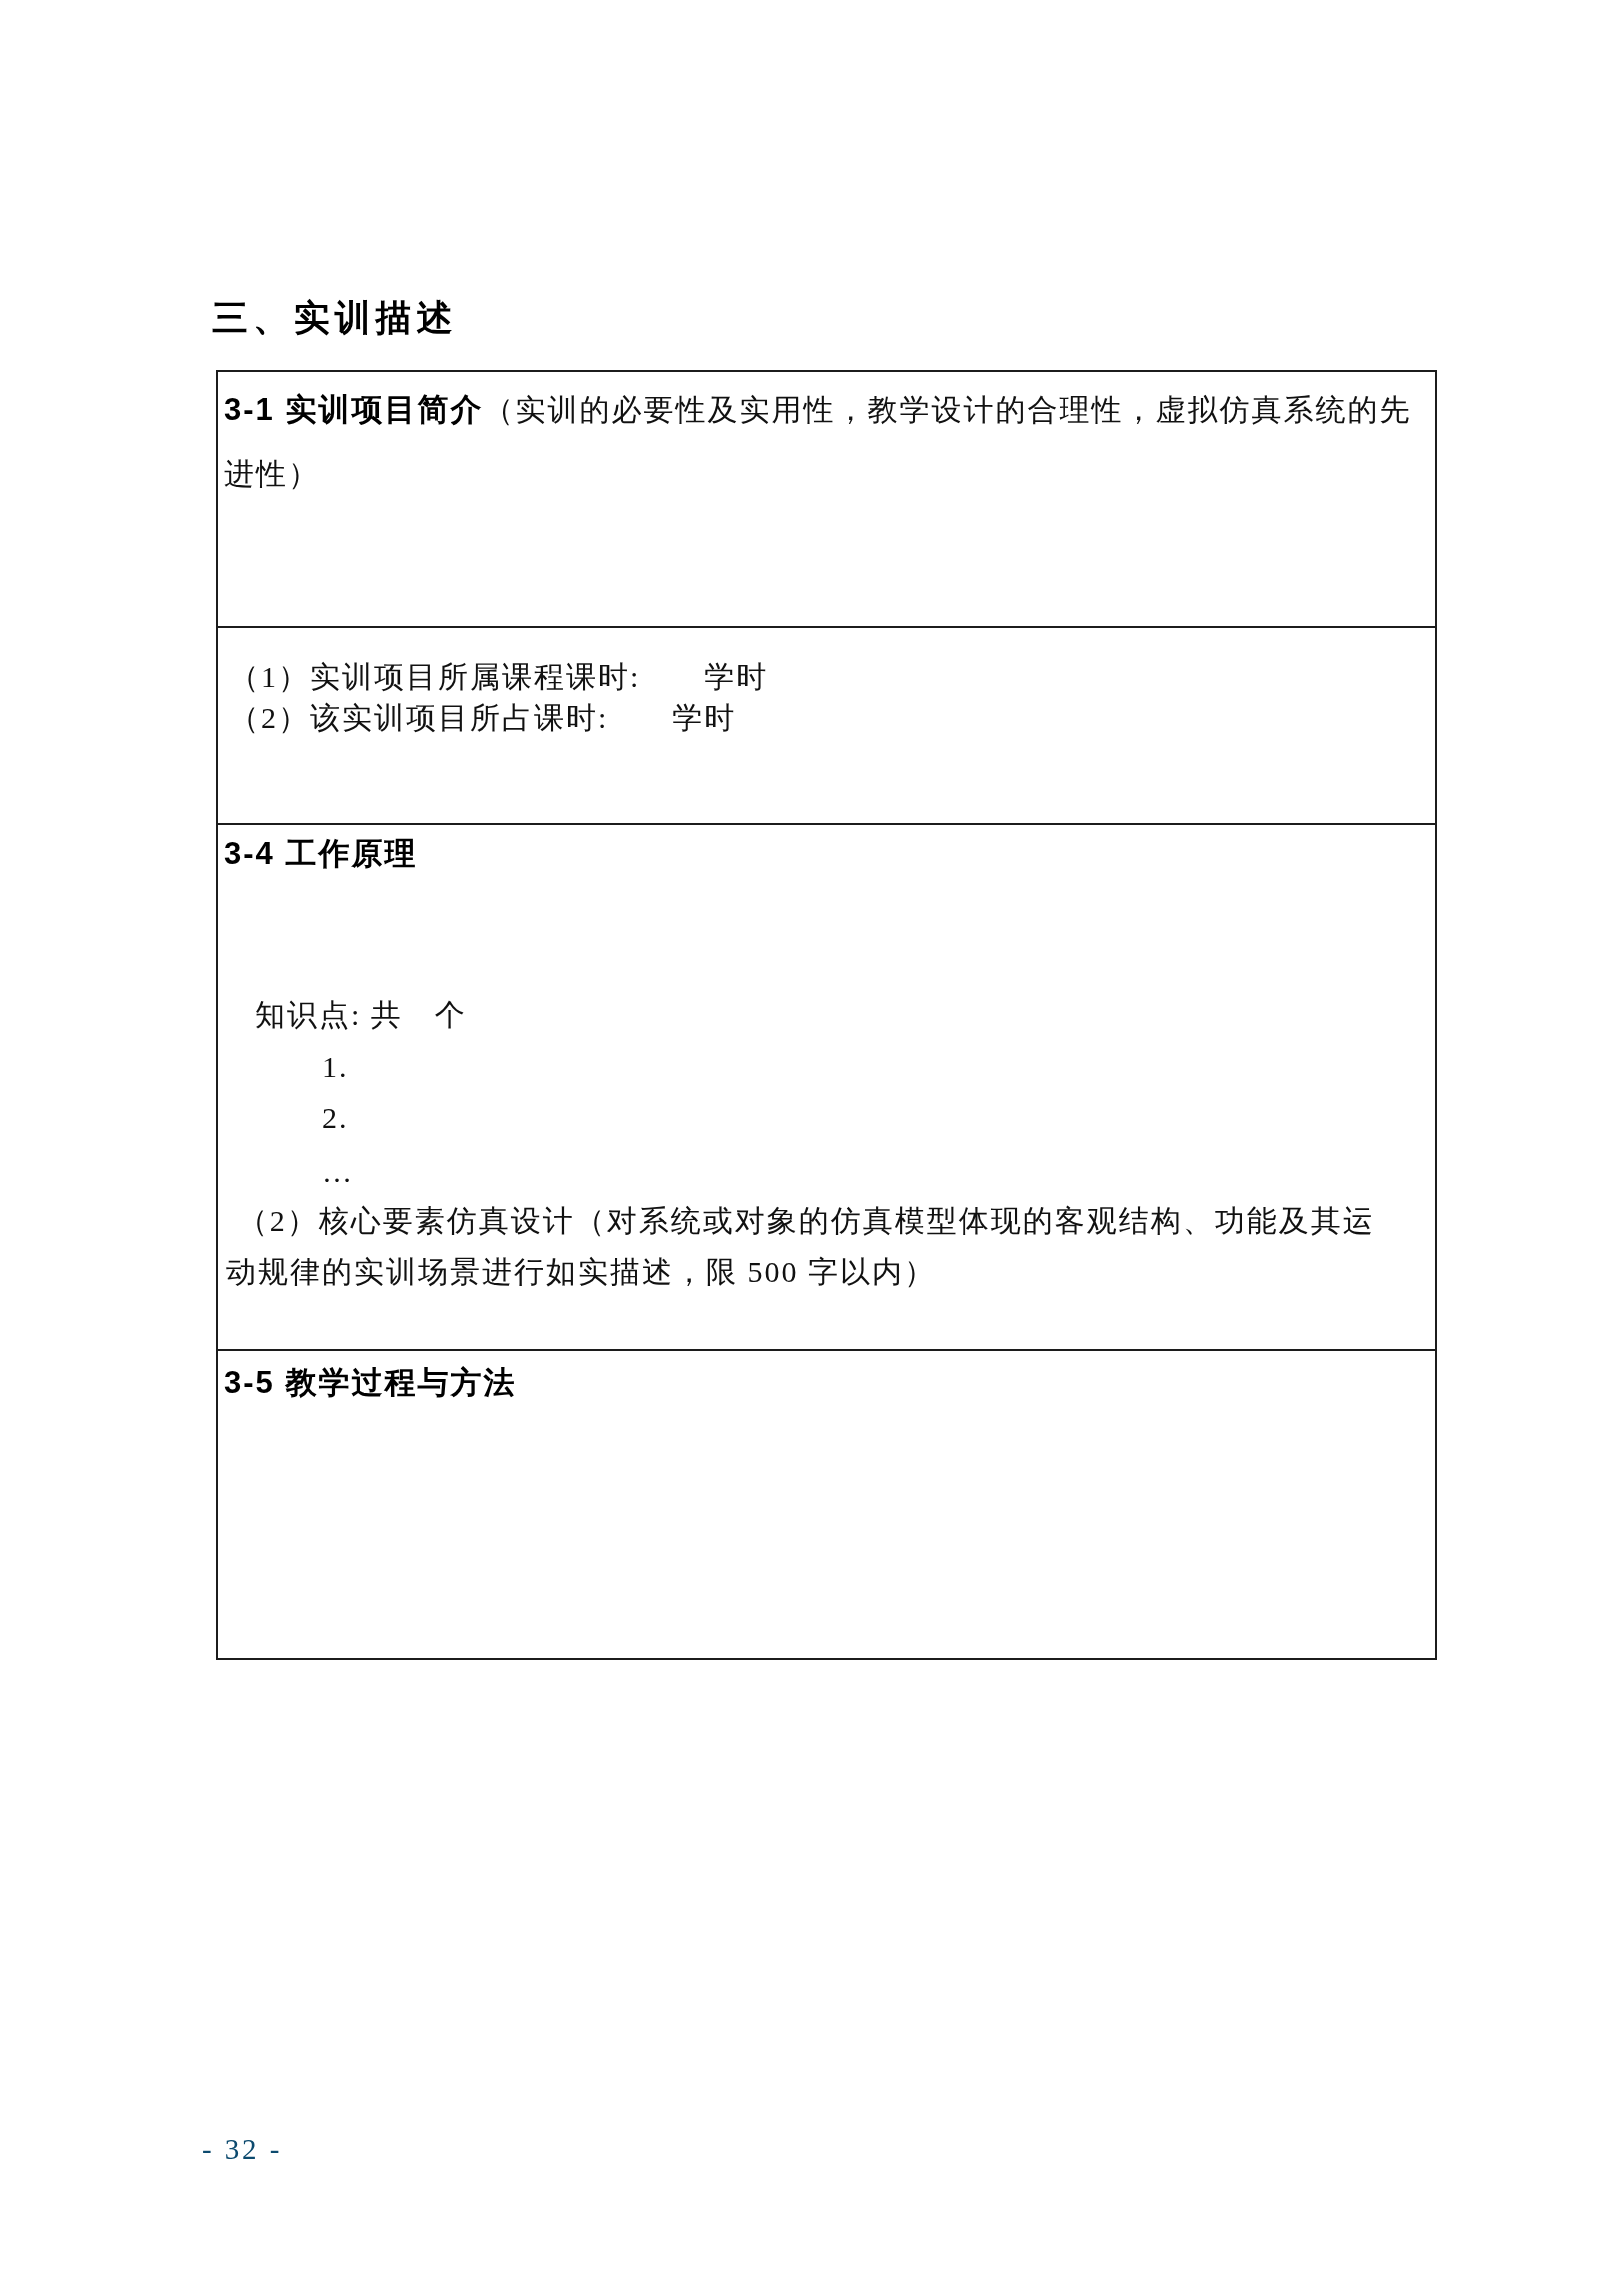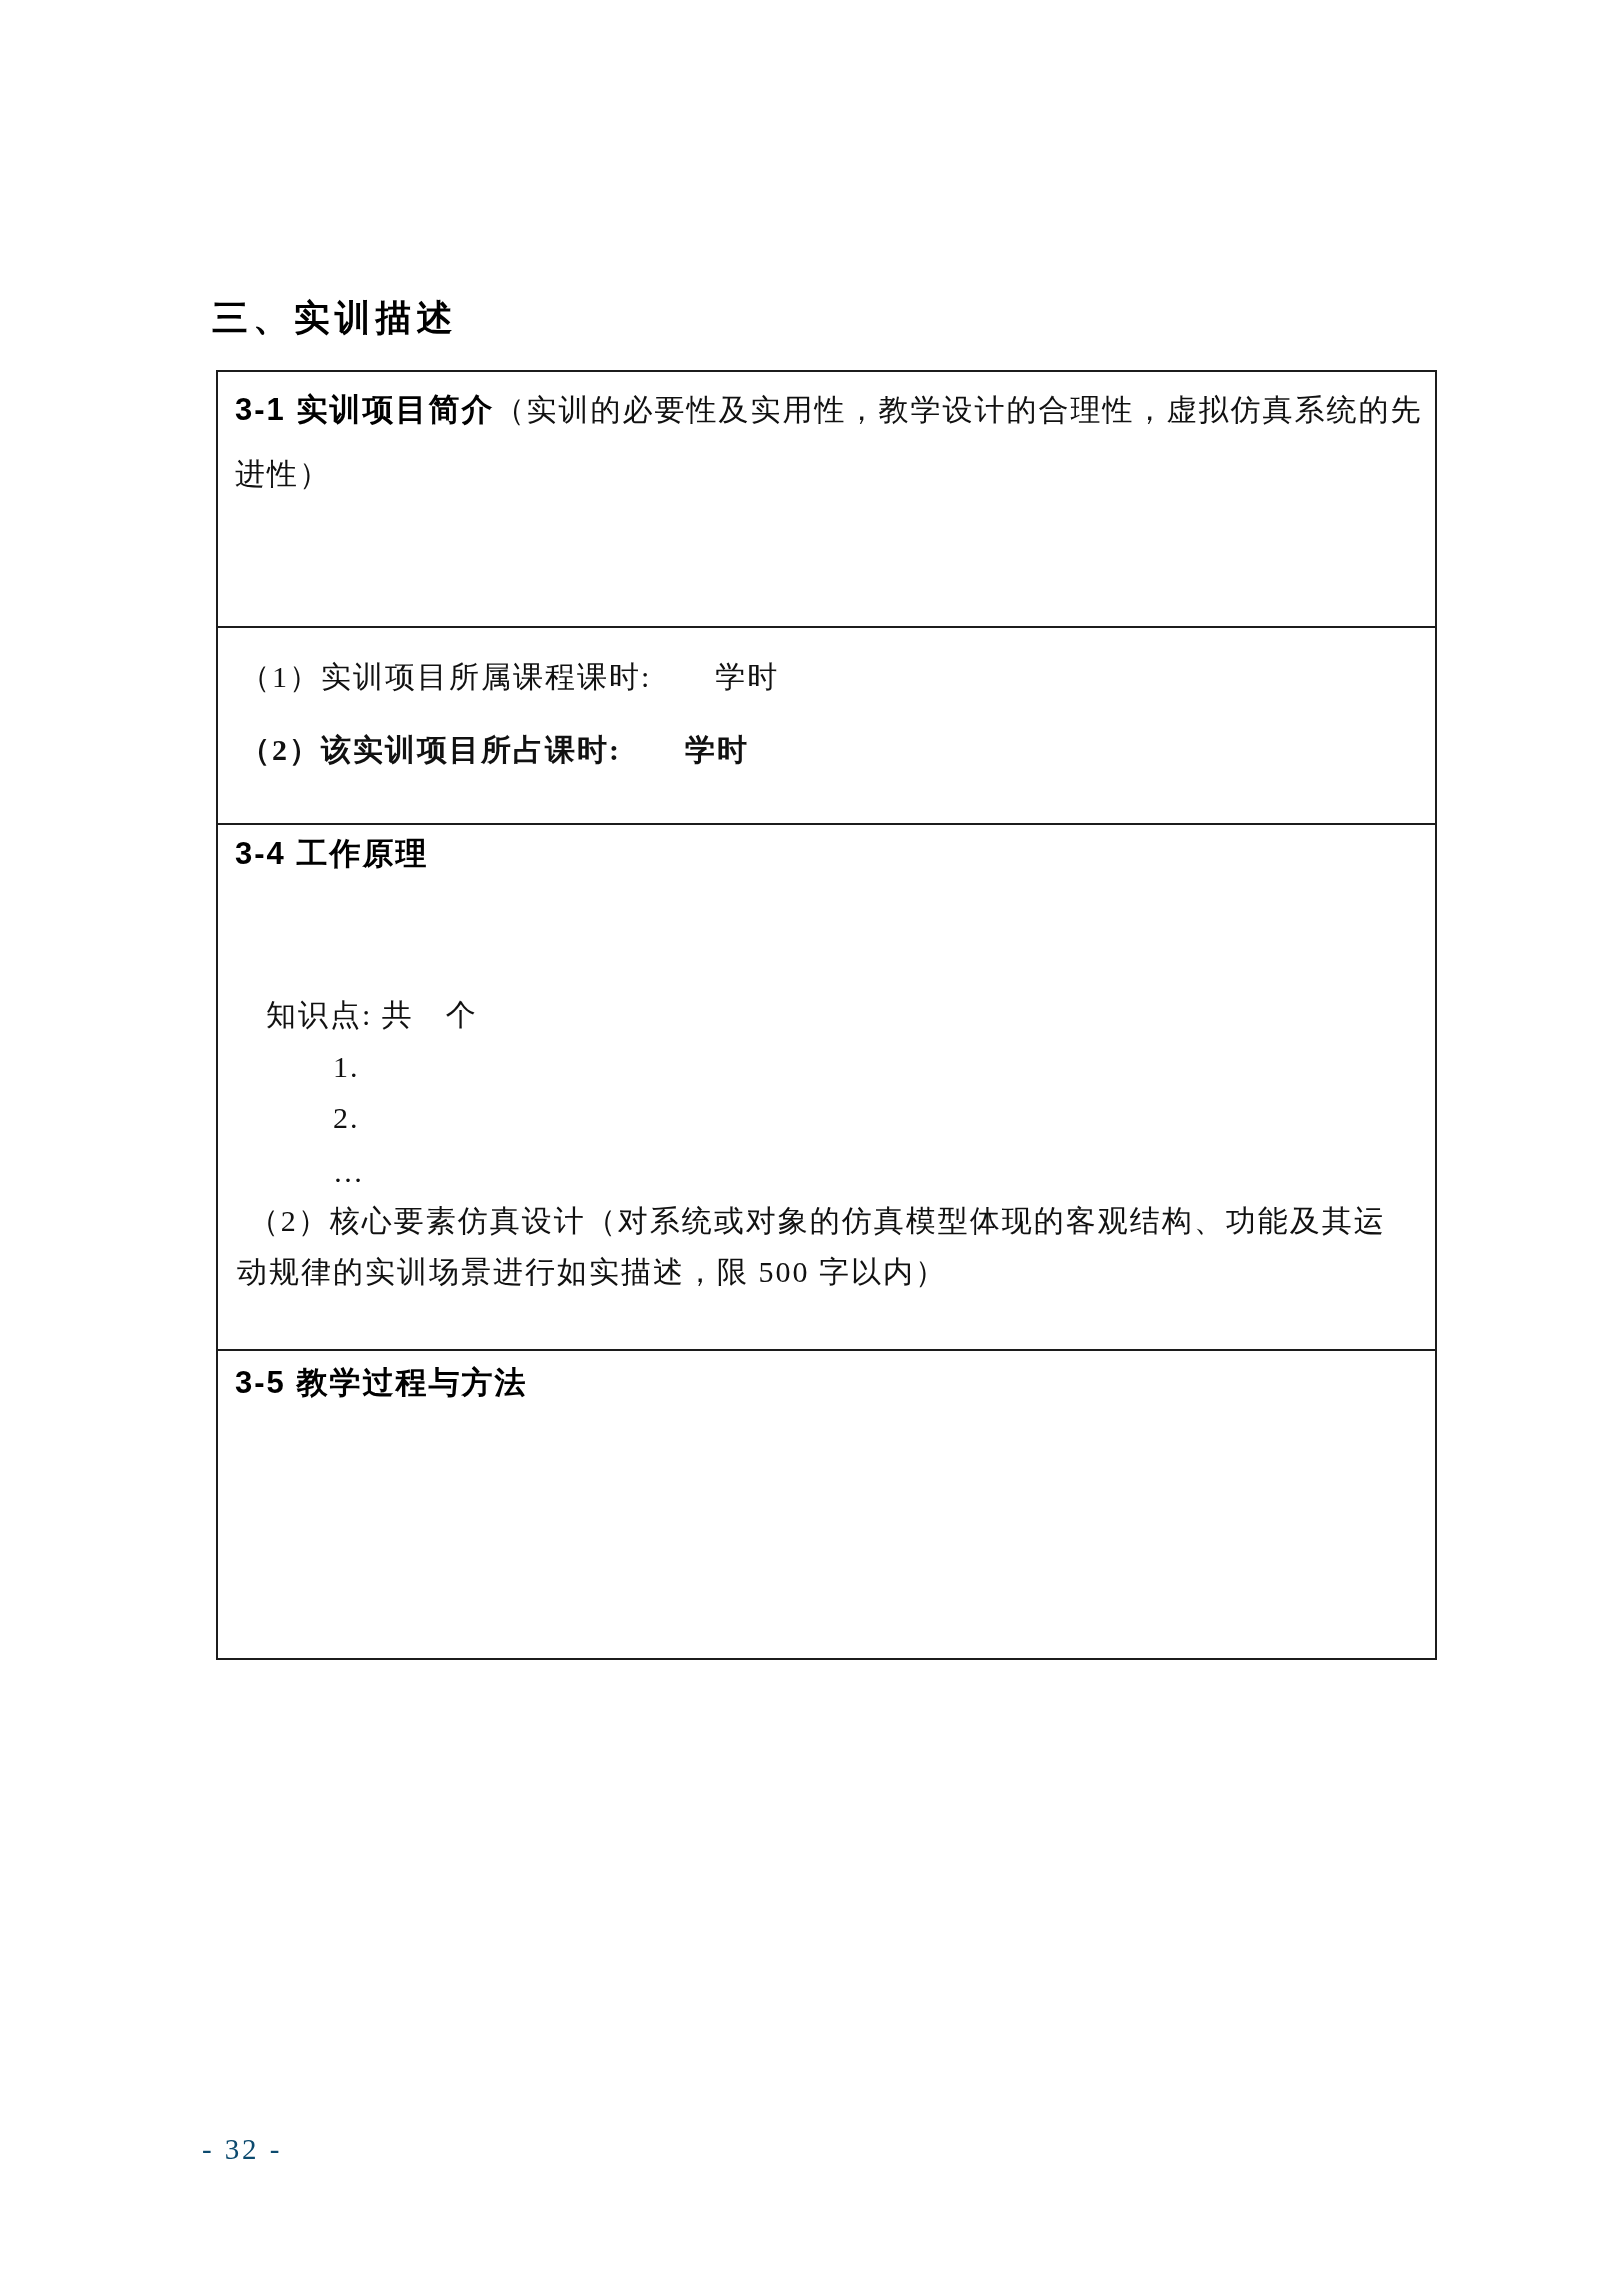--- a/index.html
+++ b/index.html
@@ -25,21 +25,21 @@
     position: absolute;
     left: 216px;
     top: 370px;
     width: 1217px;
     border: 2px solid #1c1c1c;
     background: #ffffff;
   }
   .row {
     box-sizing: border-box;
     border-bottom: 2px solid #1c1c1c;
-    padding-left: 17px;
+    padding-left: 6px;
     padding-right: 15.7px;
     overflow: hidden;
   }
   .row-last { border-bottom: none; }
   .r1 { height: 256px; }
   .r2 { height: 219px; }
   .r3 { height: 197px; }
   .r4 { height: 526px; }
   .r5 { height: 307px; }
   .bold-title {
@@ -57,21 +57,21 @@
     color: #111;
   }
   .wrap-line { line-height: 59px; white-space: nowrap; }
   .r1 .wrap-line:first-child { margin-top: 7.8px; }
   .r2 .wrap-line { margin-top: 9.8px; }
   .title-line { line-height: 41px; white-space: nowrap; }
   .r3 .title-line { margin-top: 9.8px; }
   .r4 .title-line { margin-top: 7.8px; }
   .r5 .title-line { margin-top: 10.8px; }
   .hours-item-1 { margin-top: 28px; padding-left: 4.9px; line-height: 41px; white-space: nowrap; }
-  .hours-item-2 { margin-top: 32px; padding-left: 4.9px; line-height: 41px; white-space: nowrap; font-weight: bold; }
+  .hours-item-2 { padding-left: 4.9px; line-height: 41px; white-space: nowrap; }
   .principle-item-1 { margin-top: 5.9px; padding-left: 13.7px; line-height: 41px; white-space: nowrap; }
   .knowledge-line { margin-top: 120px; padding-left: 31px; line-height: 41px; white-space: nowrap; }
   .kp-item { margin-top: 10.8px; padding-left: 98px; line-height: 41px; white-space: nowrap; }
   .kp-item-3 { margin-top: 12.7px; }
   .sim-para { margin-top: 2.9px; }
   .sim-line-1 { padding-left: 13.7px; line-height: 51px; white-space: nowrap; }
   .sim-line-2 { padding-left: 2px; line-height: 51px; white-space: nowrap; }
   .page-number {
     position: absolute;
     left: 202px;

